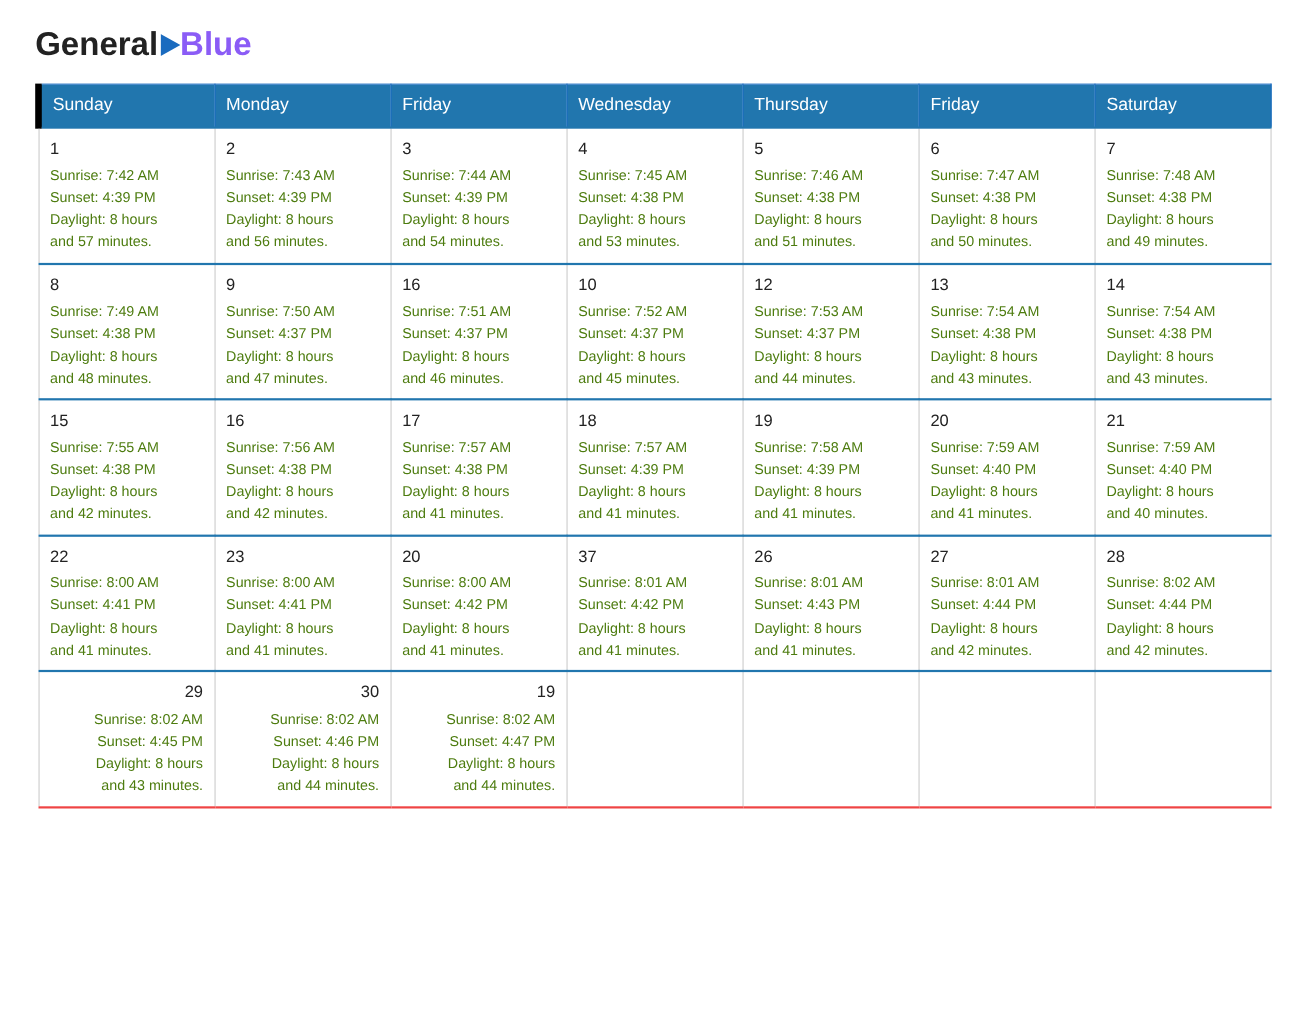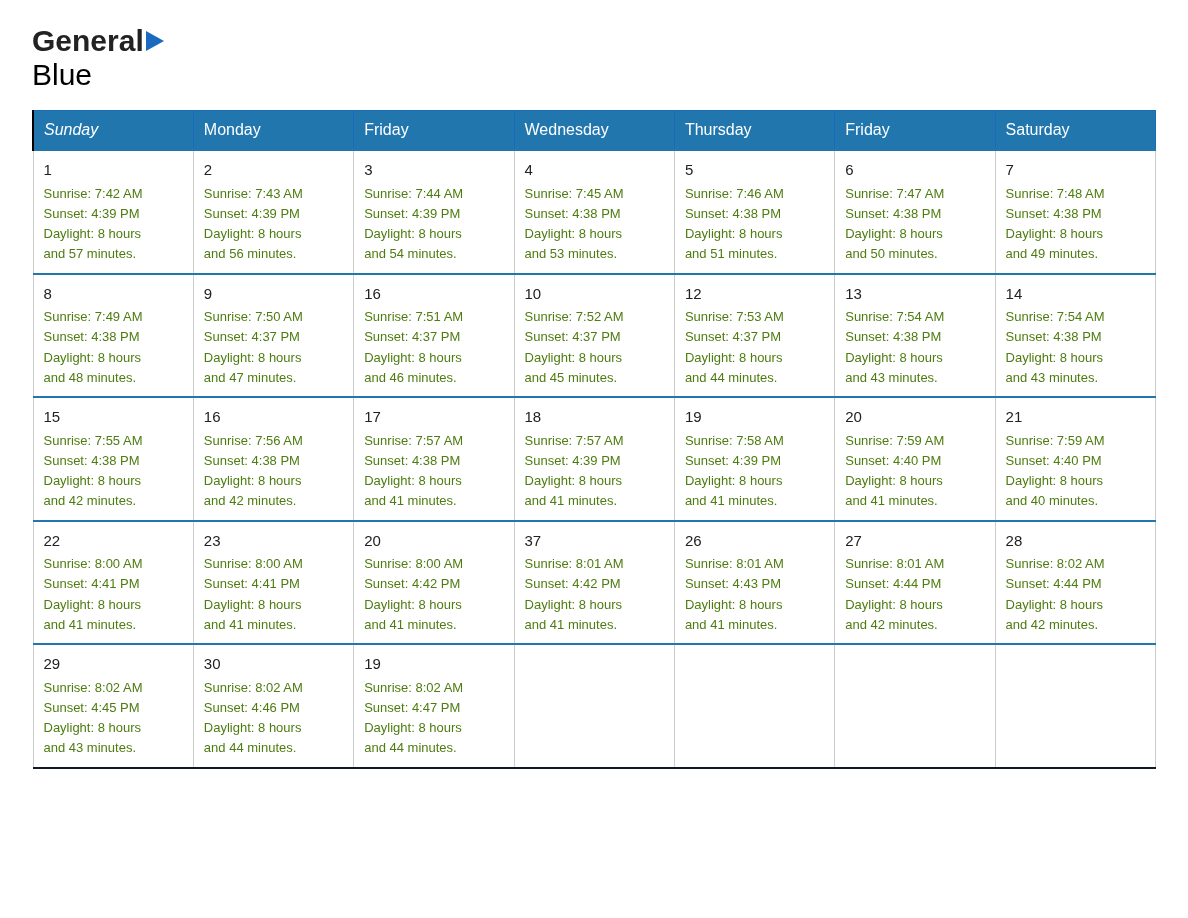--- a/index.html
+++ b/index.html
@@ -12,21 +12,21 @@
       min-height: 918px;
     }
     .header {
       display: flex;
       justify-content: space-between;
       align-items: flex-start;
       margin-bottom: 18px;
     }
     .logo {
       display: flex;
-      flex-direction: column;
+      flex-direction: row;
       align-items: flex-start;
     }
     .title-block {
       text-align: right;
     }
     .month-title {
       font-size: 52px;
       font-weight: bold;
       color: #222;
       line-height: 1.1;
@@ -65,28 +65,28 @@
       font-weight: normal;
       display: block;
       margin-bottom: 2px;
     }
     tbody tr td .day-info {
       font-size: 13px;
       color: #4d7c0f;
       line-height: 1.55;
     }
     tbody tr:last-child td {
-      border-bottom: 2px solid #0f172a;
+      border-bottom: 2px solid #ef4444;
+      text-align: right;
     }
     tbody tr td:first-child {
       border-left: 1px solid #ccc;
     }
     thead tr th:first-child {
-      border-left: 2px solid #000000;
-      font-style: italic;
+      border-left: 6px solid #000000;
     }
     .empty-cell {
       background: #fff;
     }
     tbody tr {
       border-top: 2px solid #2176ae;
     }
     
     .logo-row {
       display: flex;
@@ -101,22 +101,22 @@
       display: inline-block;
       margin-left: 2px;
       position: relative;
       top: 0px;
     }
     .logo-arrow svg {
       vertical-align: middle;
     }
     .logo-blue-line {
       font-size: 30px;
-      font-weight: normal;
-      color: #000000;
+      font-weight: bold;
+      color: #8b5cf6;
     }
   </style>
 </head>
 <body>
 
 <div class="header">
   <div class="logo">
     <div class="logo-row">
       <span class="logo-general">General</span>
       <span class="logo-arrow">

